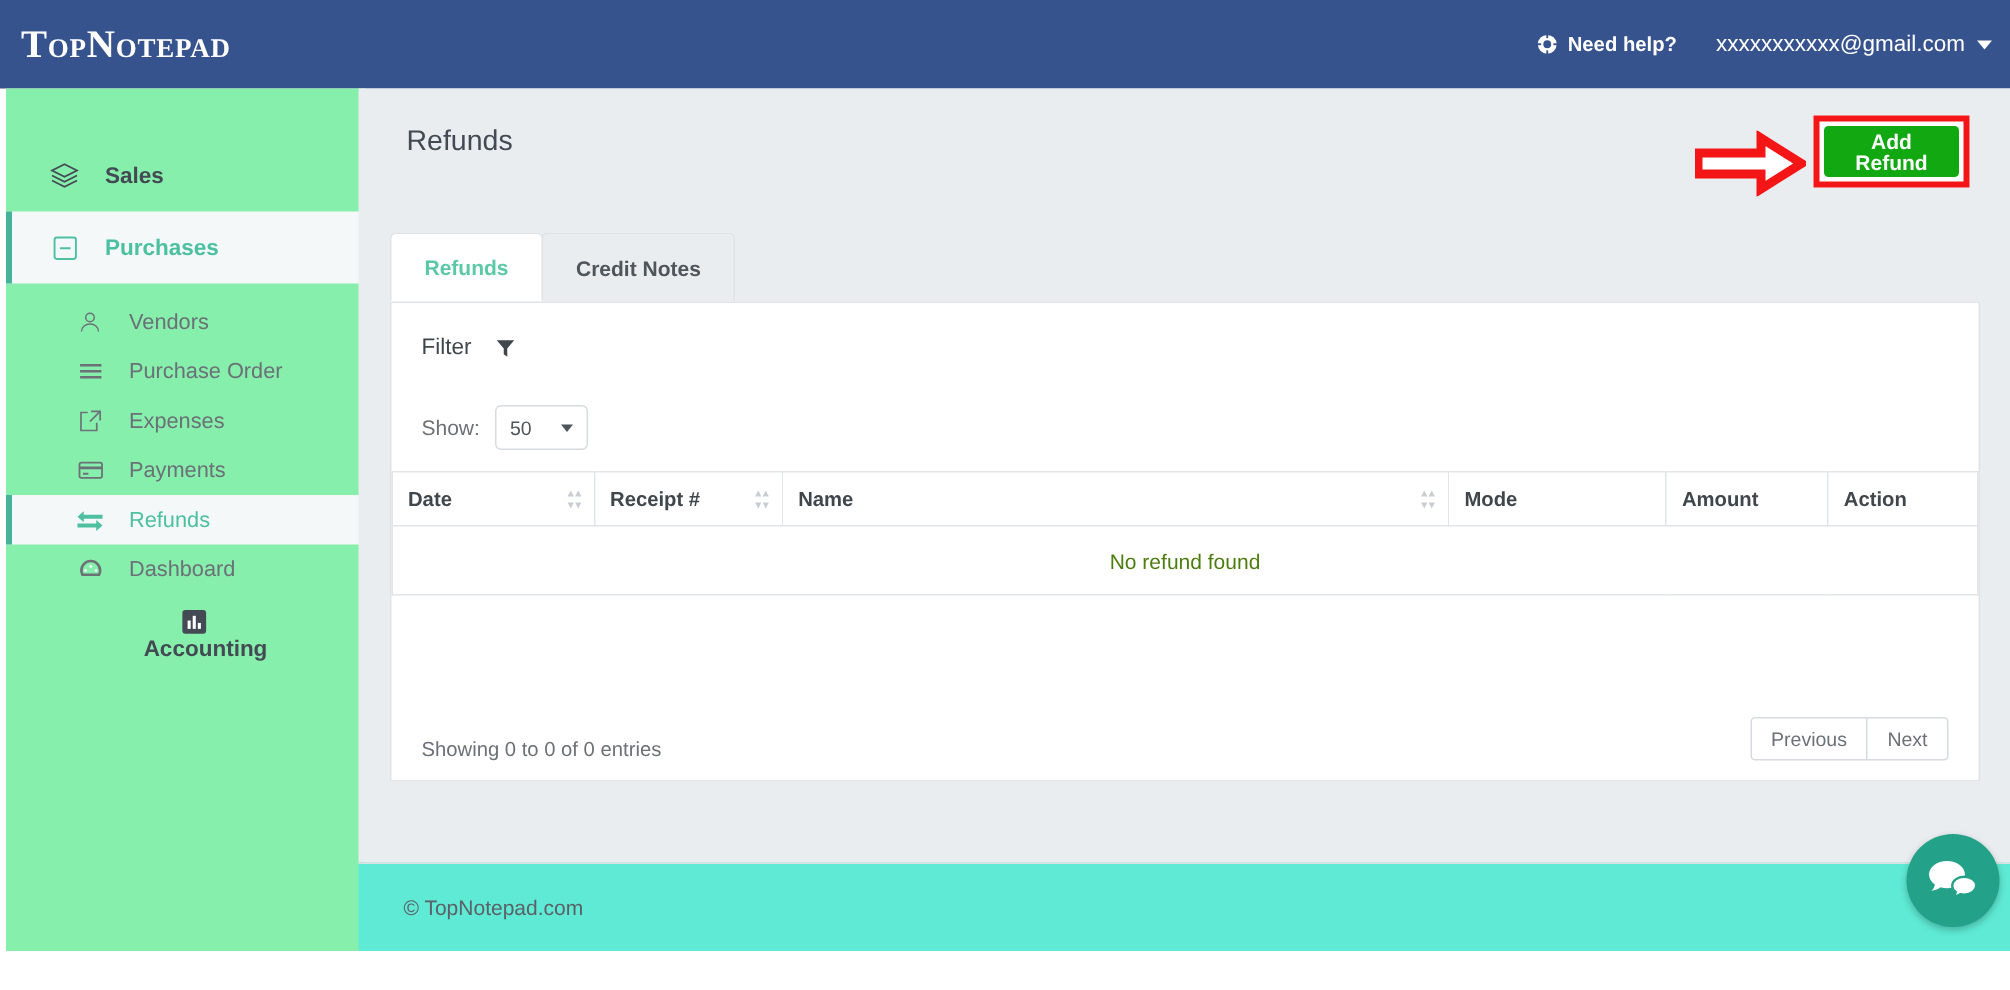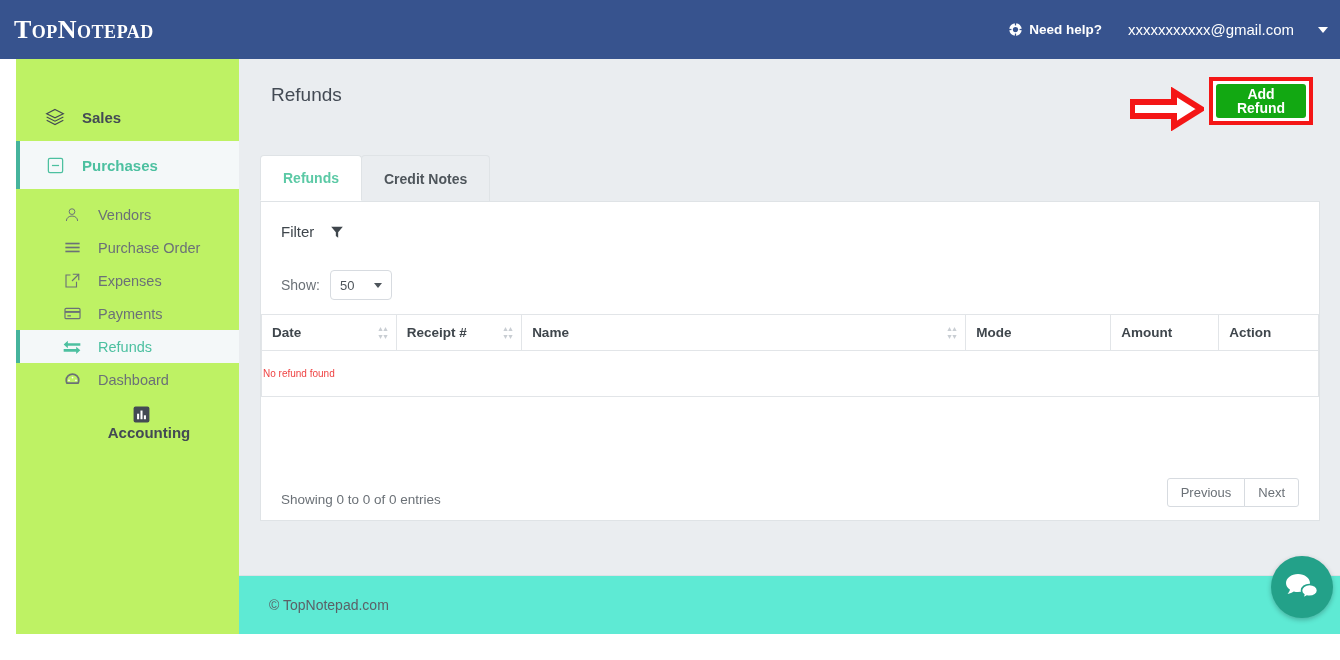--- a/index.html
+++ b/index.html
@@ -26,32 +26,32 @@
     margin-left:auto; display:flex; align-items:center;
     padding-right:12px; color:#ffffff;
   }
   .need-help {
     display:flex; align-items:center; gap:6px;
     font-size:13.5px; font-weight:bold; color:#fff; cursor:pointer;
   }
   .help-icon { width:15px; height:15px; display:block; }
   .user-email {
     margin-left:26px; font-size:15px; color:#ffffff;
-    display:flex; align-items:center; gap:24px; cursor:pointer;
+    display:flex; align-items:center; gap:8px; cursor:pointer;
   }
   .caret-down {
     width:0;height:0;border-left:5px solid transparent;
     border-right:5px solid transparent;border-top:6px solid #ffffff;
     display:inline-block;
   }
 
   
   .sidebar {
-    position:absolute; left:16px; top:59px; width:239px; height:601px;
-    background:#bef264; border-right:1px solid #dfe3e6;
+    position:absolute; left:4px; top:59px; width:239px; height:601px;
+    background:#86efac; border-right:1px solid #dfe3e6;
   }
   .nav-group {
     display:flex; align-items:center; height:48px;
     padding-left:24px; border-left:4px solid transparent;
     font-size:15px; font-weight:bold; color:#434a54; cursor:pointer;
   }
   .nav-group.active {
     background:#f4f8f9; border-left:4px solid #45b39c; color:#4cc0a0;
   }
   .nav-group .ico { width:22px; margin-right:16px; display:flex;
@@ -140,22 +140,22 @@
     border-collapse:collapse;
   }
   table.dt th {
     border:1px solid #e2e5e8; border-top:1px solid #e2e5e8;
     height:36px; padding:0 10px; text-align:left;
     font-size:13.5px; font-weight:bold; color:#3f464c;
     position:relative; background:#ffffff;
   }
   table.dt th .sortbox { position:absolute; right:8px; top:11px; }
   table.dt td {
-    border:1px solid #e2e5e8; height:46px; 
-    font-size:10px; color:#ef4444;
+    border:1px solid #e2e5e8; height:46px; text-align:center;
+    font-size:14px; color:#4d7c0f;
   }
 
   .footer-row {
     position:absolute; left:20px; right:20px; top:276px;
     display:flex; align-items:flex-end;
   }
   .showing-txt { font-size:13.5px; color:#6b7177; }
   .pager { margin-left:auto; display:flex; }
   .pager .pbtn {
     height:29px; padding:0 13px; display:flex; align-items:center;

